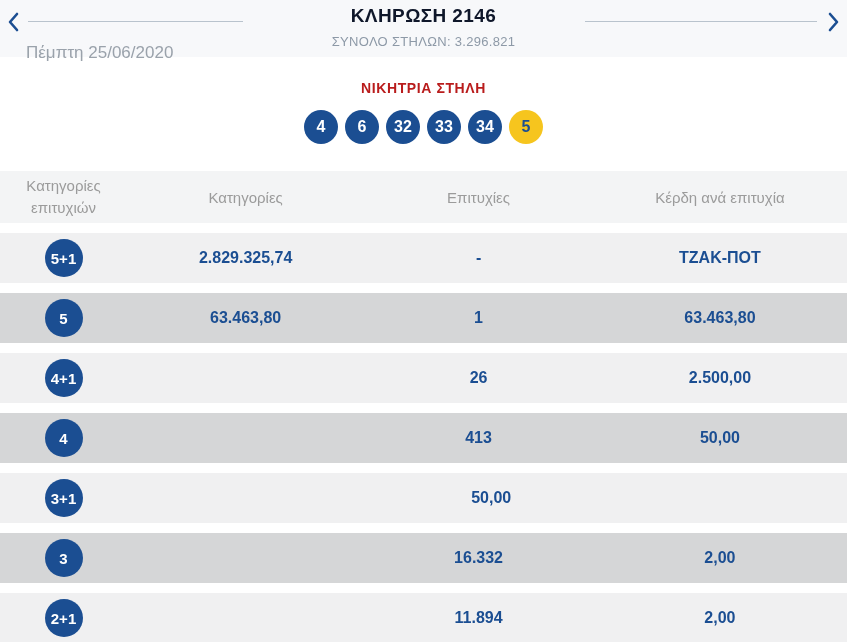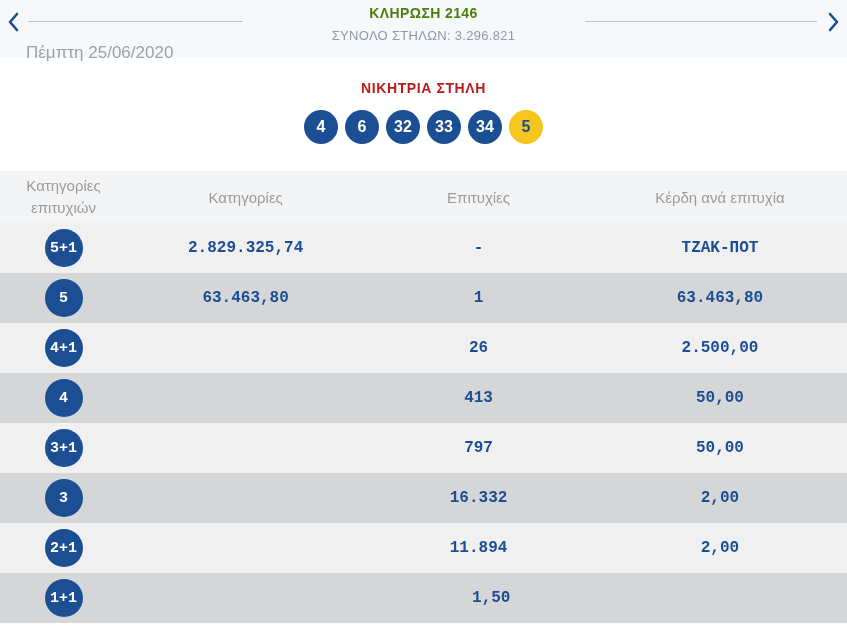--- a/index.html
+++ b/index.html
@@ -10,38 +10,38 @@
   .top-bar { position:relative; height:57px; background:#f7f8fa; }
   .nav-btn { position:absolute; top:10px; width:22px; height:26px; display:flex;
     align-items:center; justify-content:center; cursor:pointer; background:none; border:none; }
   .nav-btn.prev { left:2px; }
   .nav-btn.next { right:3px; }
   .h-line { position:absolute; top:21px; height:1px; background:#b9c3cd; }
   .h-line.left { left:28px; width:215px; }
   .h-line.right { right:30px; width:232px; }
   .date-label { position:absolute; left:26px; top:43px; font-size:17px; color:#9aa2ab; }
   .title-block { position:absolute; left:0; right:0; top:5px; text-align:center; }
-  .draw-title { font-size:14px; font-weight:bold; color:#4d7c0f; letter-spacing:.4px; }
+  .draw-title { font-size:19px; font-weight:bold; color:#0f172a; letter-spacing:.4px; }
   .draw-subtitle { margin-top:7px; font-size:13px; color:#8d99a7; letter-spacing:.3px; }
 
   
   .winning-section { height:108px; background:#ffffff; text-align:center; }
   .winning-title { padding-top:23px; font-size:14px; font-weight:bold; color:#b91c1c;
     letter-spacing:.6px; }
   .balls { display:flex; justify-content:center; gap:7px; margin-top:14px; }
   .ball { width:34px; height:34px; border-radius:50%; background:#1b4e92; color:#ffffff;
     font-weight:bold; font-size:16px; display:flex; align-items:center; justify-content:center; }
   .ball.bonus { background:#f6c51e; color:#1b4e92; }
 
   
   .results-table { margin-top:6px; }
   .t-header { display:flex; align-items:center; height:52px; background:#f3f4f5;
     color:#9b9b9b; font-size:15px; }
-  .t-row { display:flex; align-items:center; height:50px; margin-top:0;
-    color:#1b4e92; font-size:16px; font-weight:bold;font-family:Liberation Mono, monospace; }
+  .t-row { display:flex; align-items:center; height:50px; margin-top:10px;
+    color:#1b4e92; font-size:16px; font-weight:bold; }
   .t-row.odd  { background:#f0f0f1; }
   .t-row.even { background:#d5d6d7; }
   .c1 { width:15%; text-align:center; }
   .c2 { width:28%; text-align:center; }
   .c3 { width:27%; text-align:center; }
   .c4 { width:30%; text-align:center; }
   .c1 .wrap { display:inline-block; max-width:95px; line-height:1.5; }
   .tier-badge { width:38px; height:38px; border-radius:50%; background:#1b4e92;
     color:#ffffff; font-size:15px; font-weight:bold; display:flex; align-items:center;
     justify-content:center; margin:0 auto; }
@@ -130,21 +130,20 @@
     <div class="c2"></div>
     <div class="c3">413</div>
     <div class="c4">50,00</div>
   </div>
 
   <div class="t-row odd">
     <div class="c1">
         <div class="tier-badge">3+1</div>
       </div>
     <div class="c2"></div>
-    <div class="c3">797</div>
     <div class="c4">50,00</div>
   </div>
 
   <div class="t-row even">
     <div class="c1">
         <div class="tier-badge">3</div>
       </div>
     <div class="c2"></div>
     <div class="c3">16.332</div>
     <div class="c4">2,00</div>

